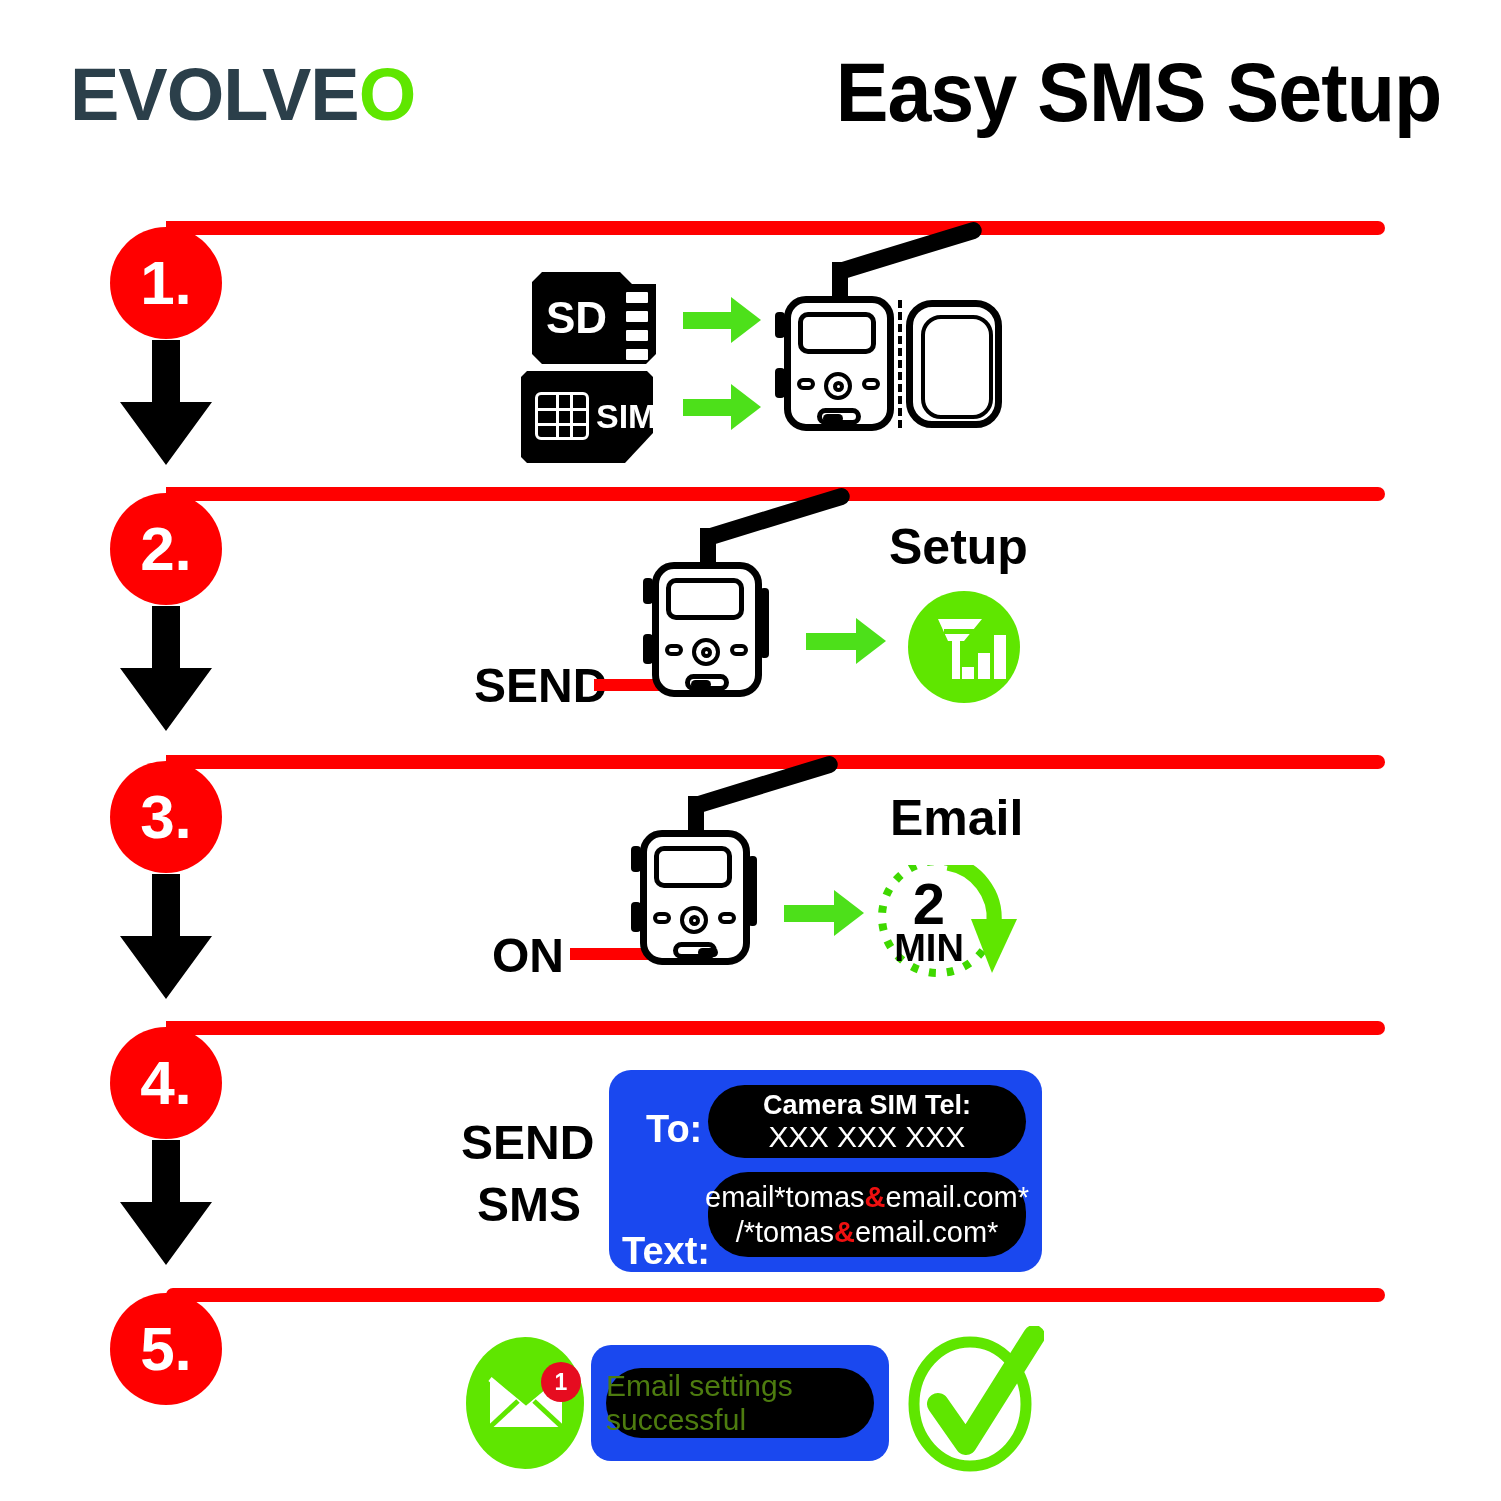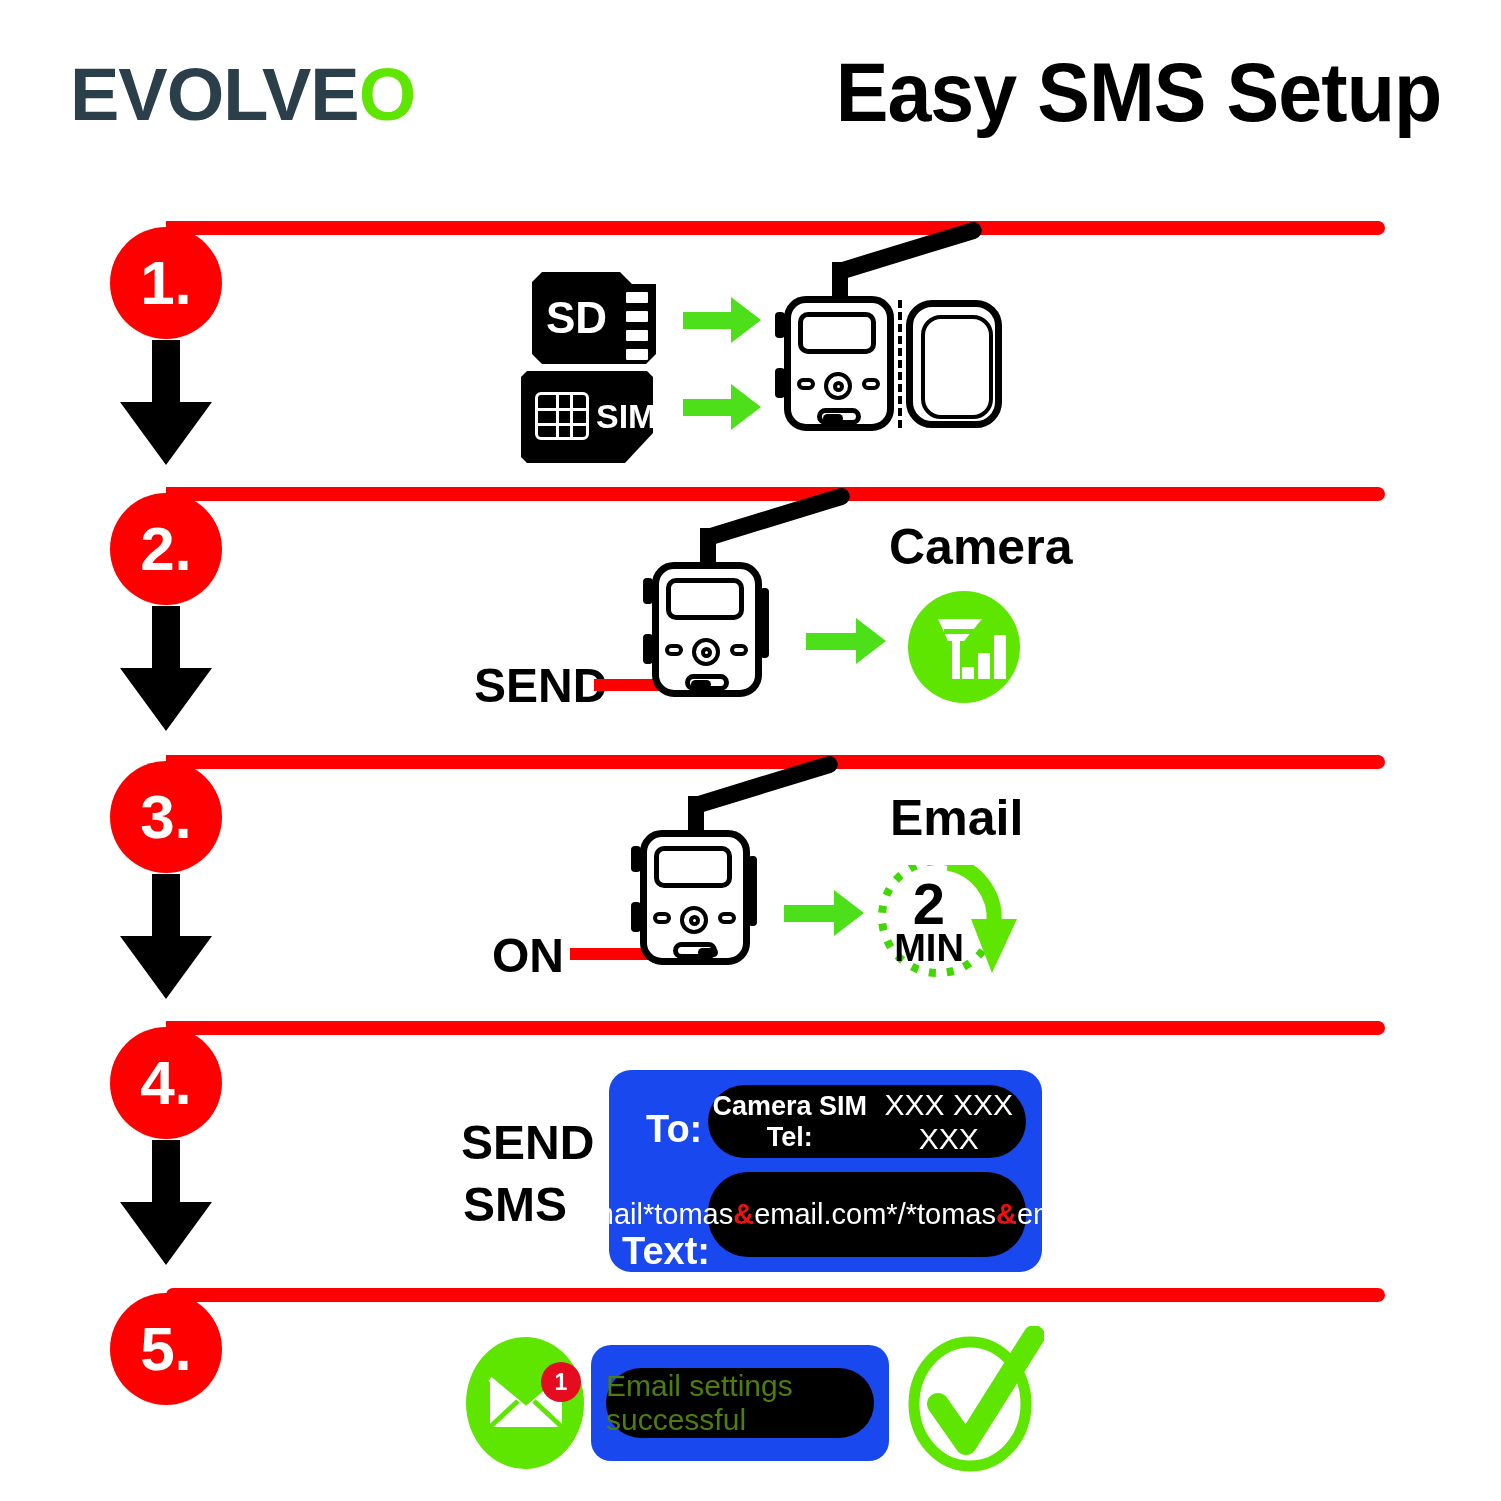--- a/index.html
+++ b/index.html
@@ -66,21 +66,21 @@
 
   
   .circ-green{position:absolute;border-radius:50%;background:#5fe600;}
 
   
   .timer{position:absolute;}
   .t-num{position:absolute;width:100%;text-align:center;font-weight:bold;color:#000;line-height:1;}
 
   
   .bluebox{position:absolute;background:#1a48ef;border-radius:22px;}
-  .pill{position:absolute;background:#000;border-radius:40px;display:flex;flex-direction:row;
+  .pill{position:absolute;background:#000;border-radius:40px;display:flex;flex-direction:column;
         align-items:center;justify-content:center;color:#fff;text-align:center;}
   .pill .l1{font-weight:bold;font-size:27px;line-height:1.12;}
   .pill .l2{font-weight:normal;font-size:30px;line-height:1.12;}
   .pill .m{font-weight:normal;font-size:29px;line-height:1.2;white-space:nowrap;}
   .pill .amp{color:#ef1010;font-weight:bold;}
   .fieldlabel{position:absolute;color:#fff;font-weight:bold;font-size:38px;line-height:1;}
   .badge1{position:absolute;width:40px;height:40px;border-radius:50%;background:#e60c20;color:#fff;
           font-weight:bold;font-size:23px;display:flex;align-items:center;justify-content:center;}
   .toastbox{position:absolute;background:#1a48ef;border-radius:20px;}
   .toastpill{position:absolute;background:#000;border-radius:36px;display:flex;align-items:center;
@@ -179,21 +179,21 @@
     <div class="switch" style="left:33px;top:112px;width:44px;height:17px;">
       <div class="knob" style="left:1px;top:1px;width:20px;height:9px;"></div>
     </div>
   </div>
 
   <div class="garrow" style="left:806px;top:618px;width:86px;height:46px;">
     <div class="shaft" style="left:0;top:15px;width:54px;height:17px;"></div>
     <div class="head" style="left:50px;top:0;"></div>
   </div>
 
-  <div class="lbl" style="left:889px;top:522px;font-size:50px;">Camera</div>
+  <div class="lbl" style="left:889px;top:522px;font-size:50px;">Setup</div>
   <div class="circ-green" style="left:908px;top:591px;width:112px;height:112px;">
     <svg width="112" height="112" viewBox="0 0 112 112">
       <polygon points="30,28 74,28 56,50 52,50 52,88 44,88 44,50 40,50" fill="#fff"></polygon>
       <rect x="36" y="38" width="32" height="5" fill="#5fe600"></rect>
       <rect x="54" y="76" width="12" height="12" fill="#fff"></rect>
       <rect x="70" y="62" width="12" height="26" fill="#fff"></rect>
       <rect x="86" y="44" width="12" height="44" fill="#fff"></rect>
     </svg>
   </div>
 
@@ -248,21 +248,21 @@
 
   <div class="rail" style="top:1021px;"></div>
   <div class="badge" style="left:110px;top:1027px;">
     <span>4.</span>
   </div>
   <svg class="downarrow" style="left:120px;top:1140px;" width="92" height="125" viewBox="0 0 92 125">
     <polygon points="32,0 60,0 60,62 92,62 46,125 0,62 32,62" fill="#000"></polygon>
   </svg>
 
   <div class="lbl" style="left:461px;top:1119px;font-size:48px;">SEND</div>
-  <div class="lbl" style="left:463px;top:1181px;font-size:48px;">SMS</div>
+  <div class="lbl" style="left:477px;top:1181px;font-size:48px;">SMS</div>
 
   <div class="bluebox" style="left:609px;top:1070px;width:433px;height:202px;"></div>
   <div class="fieldlabel" style="left:646px;top:1110px;">To:</div>
   <div class="pill" style="left:708px;top:1085px;width:318px;height:73px;">
     <span class="l1">Camera SIM Tel:</span>
     <span class="l2">XXX XXX XXX</span>
   </div>
   <div class="fieldlabel" style="left:622px;top:1232px;">Text:</div>
   <div class="pill" style="left:708px;top:1172px;width:318px;height:85px;">
     <span class="m"><span>email*tomas</span><span class="amp">&amp;</span><span>email.com*</span></span>

